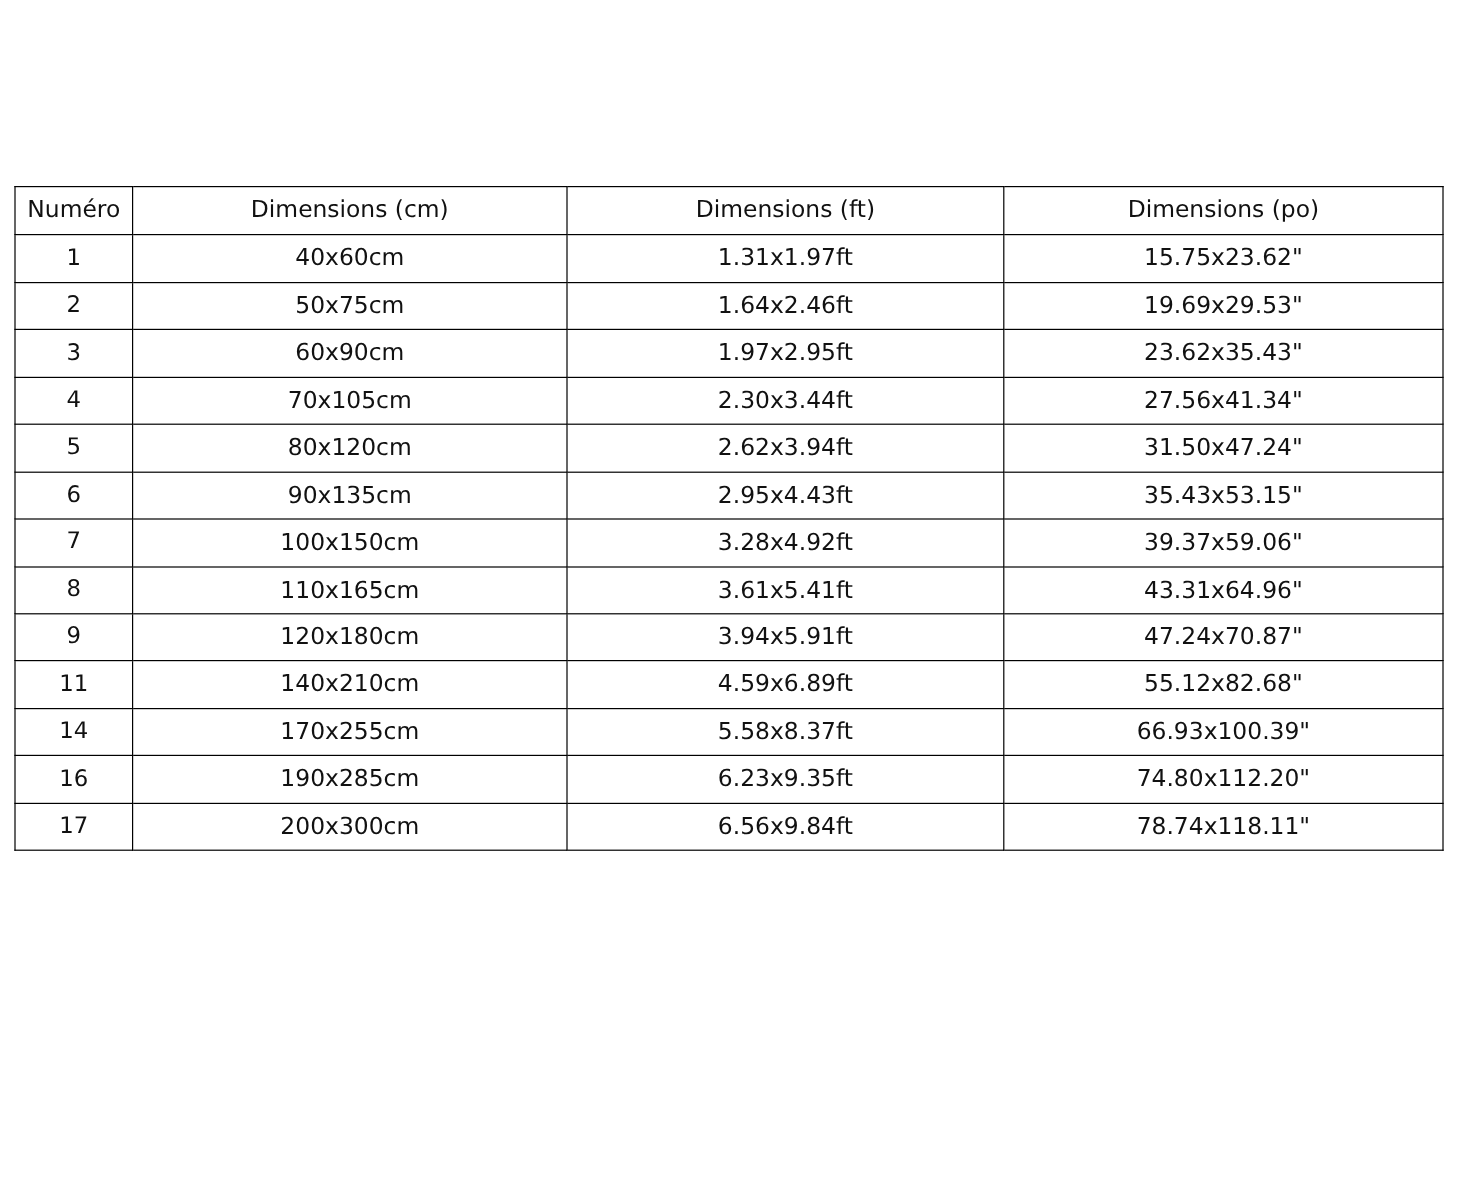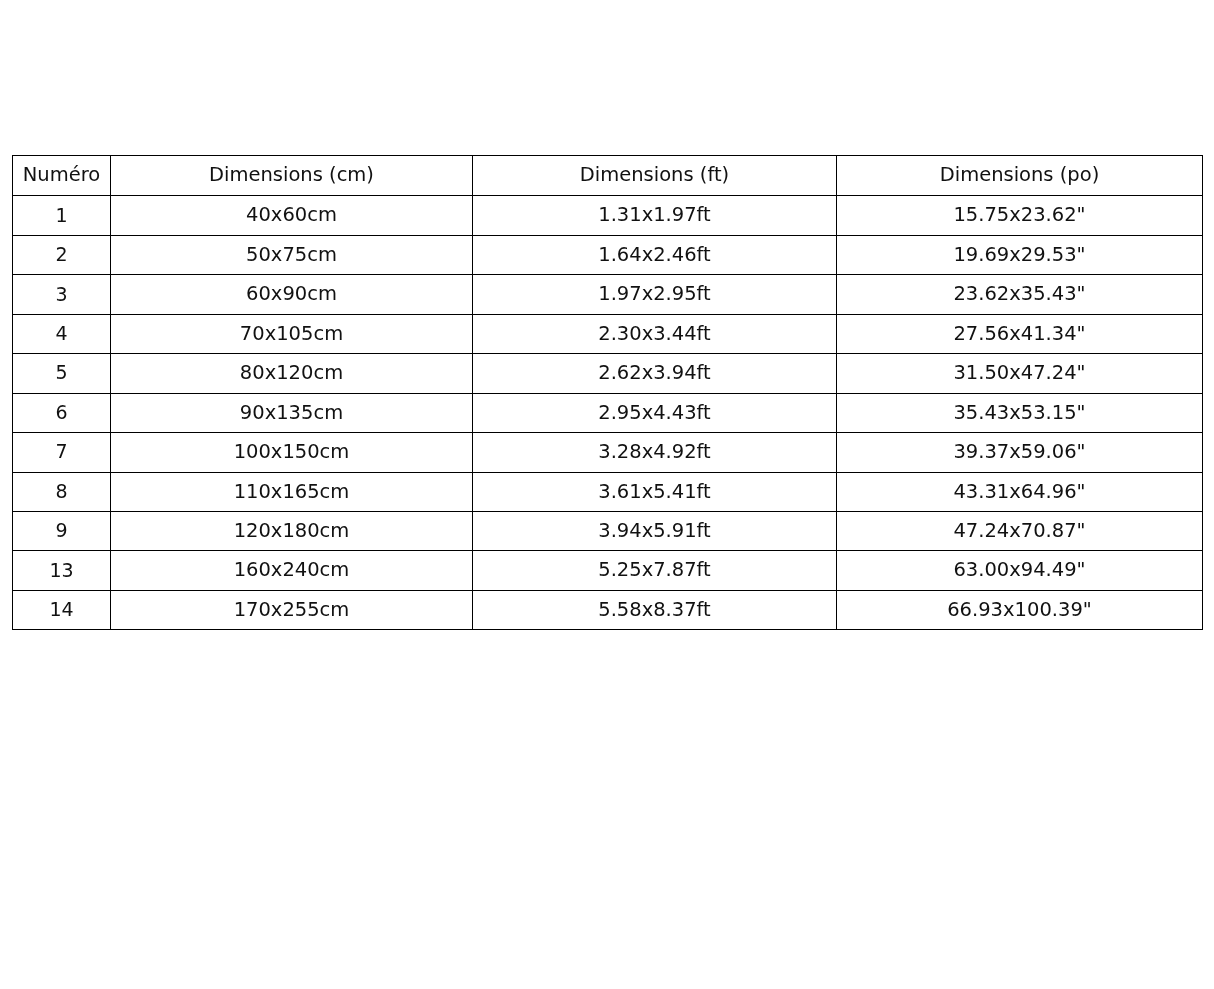--- a/index.html
+++ b/index.html
@@ -124,27 +124,39 @@
           <td>3.61x5.41ft</td>
           <td>43.31x64.96"</td>
         </tr>
         <tr>
           <td class="num">9</td>
           <td>120x180cm</td>
           <td>3.94x5.91ft</td>
           <td>47.24x70.87"</td>
         </tr>
         <tr>
-          <td class="num">13</td>
-          <td>160x240cm</td>
-          <td>5.25x7.87ft</td>
-          <td>63.00x94.49"</td>
+          <td class="num">11</td>
+          <td>140x210cm</td>
+          <td>4.59x6.89ft</td>
+          <td>55.12x82.68"</td>
         </tr>
         <tr>
           <td class="num">14</td>
           <td>170x255cm</td>
           <td>5.58x8.37ft</td>
           <td>66.93x100.39"</td>
         </tr>
+        <tr>
+          <td class="num">16</td>
+          <td>190x285cm</td>
+          <td>6.23x9.35ft</td>
+          <td>74.80x112.20"</td>
+        </tr>
+        <tr>
+          <td class="num">17</td>
+          <td>200x300cm</td>
+          <td>6.56x9.84ft</td>
+          <td>78.74x118.11"</td>
+        </tr>
       </tbody>
     </table>
   </div>
 </div>
 
 </body></html>

